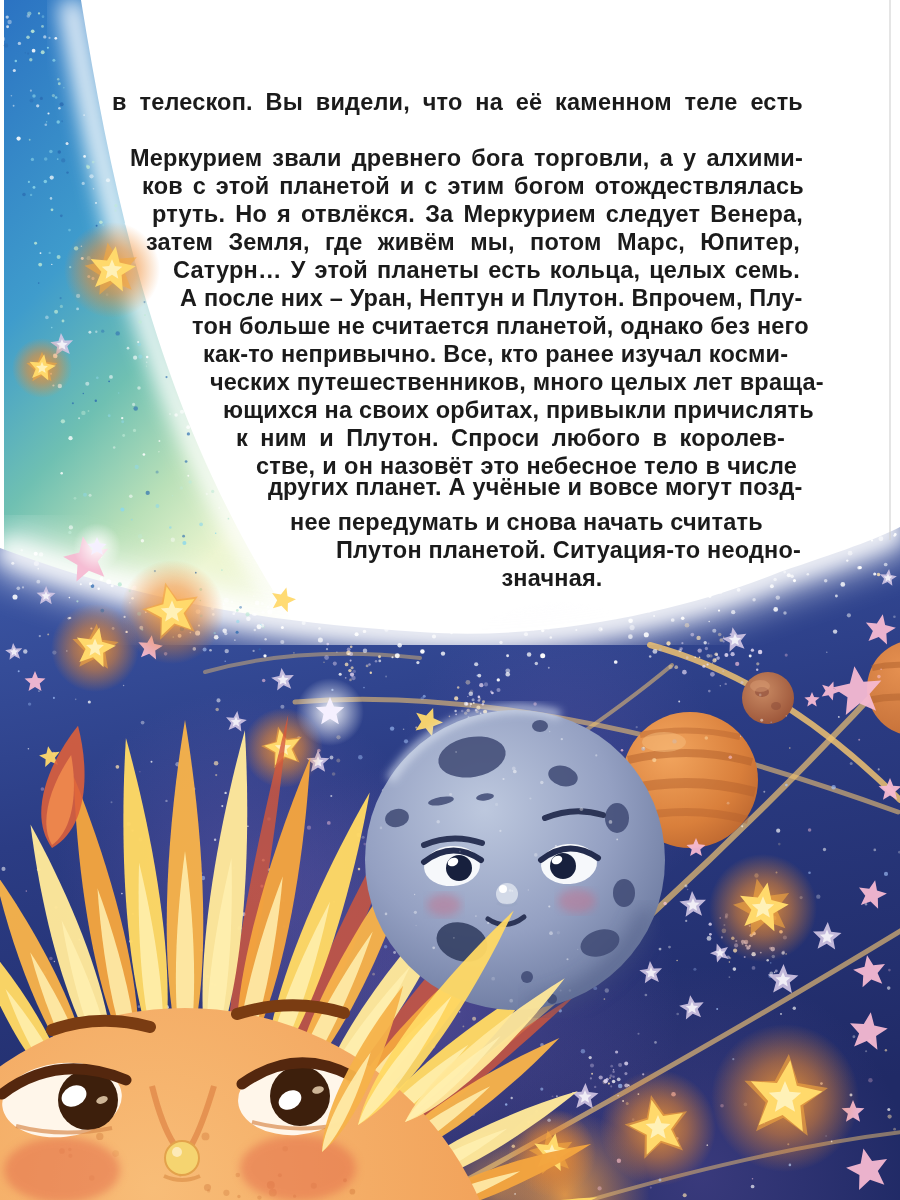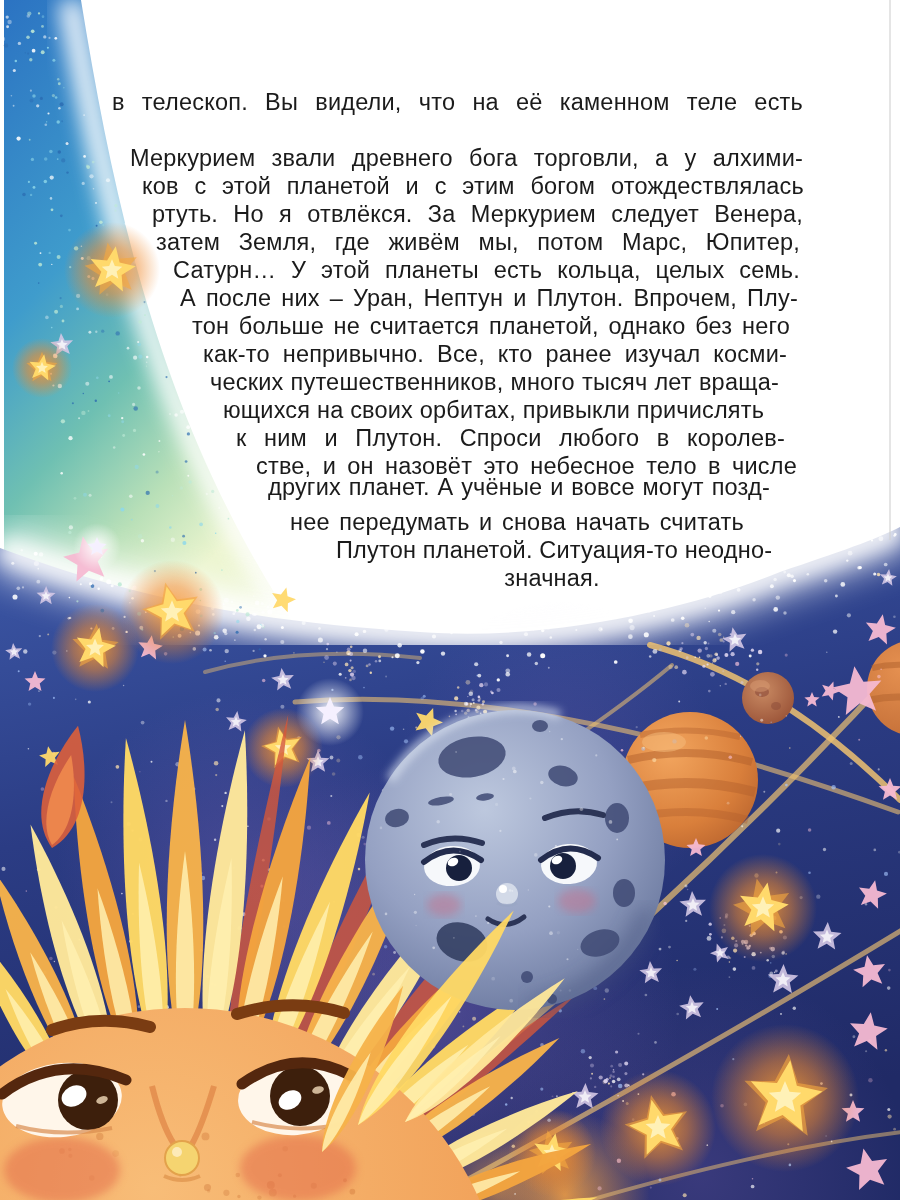--- a/index.html
+++ b/index.html
@@ -1,20 +1,20 @@
 <!DOCTYPE html>
 <html><head>
 <meta charset="utf-8">
 <style>
   html,body{margin:0;padding:0;background:#e8e8e8;}
   .page{position:relative;width:900px;height:1200px;margin:0 auto;background:#ffffff;overflow:hidden;}
   #art{position:absolute;inset:0;width:900px;height:1200px;display:block;}
   .text-block{position:absolute;inset:0;z-index:5;pointer-events:none;}
   .tl{position:absolute;height:28px;font-family:"Liberation Sans",sans-serif;font-size:23.5px;line-height:28px;
-      font-weight:400;color:#1b1b1b;letter-spacing:0.2px;text-align:justify;text-align-last:justify;white-space:nowrap;}
+      font-weight:700;color:#1b1b1b;letter-spacing:0.2px;text-align:justify;text-align-last:justify;white-space:nowrap;}
   .tl.last{text-align:center;text-align-last:auto;}
 </style>
 </head>
 <body>
 
 <div class="page">
 
 <svg id="art" viewBox="0 0 900 1200" xmlns="http://www.w3.org/2000/svg">
   <defs>
     <path id="starP" d="M0,-1 L0.264,-0.363 L0.951,-0.309 L0.428,0.139 L0.588,0.809 L0,0.45 L-0.588,0.809 L-0.428,0.139 L-0.951,-0.309 L-0.264,-0.363 Z"></path>
@@ -1339,26 +1339,26 @@
       </g>
 
   <rect x="889" y="0" width="2" height="540" fill="#cfcfcf" opacity="0.55"></rect>
 </svg>
 
 <div class="text-block">
   <div class="tl" style="top:88px;left:112px;right:97px">в телескоп. Вы видели, что на её каменном теле есть</div>
   <div class="tl" style="top:144px;left:130px;right:97px">Меркурием звали древнего бога торговли, а у алхими-</div>
   <div class="tl" style="top:172px;left:142px;right:96px">ков с этой планетой и с этим богом отождествлялась</div>
   <div class="tl" style="top:200px;left:152px;right:97px">ртуть. Но я отвлёкся. За Меркурием следует Венера,</div>
-  <div class="tl" style="top:228px;left:156px;right:100px">затем Земля, где живём мы, потом Марс, Юпитер,</div>
+  <div class="tl" style="top:228px;left:146px;right:100px">затем Земля, где живём мы, потом Марс, Юпитер,</div>
   <div class="tl" style="top:256px;left:173px;right:100px">Сатурн… У этой планеты есть кольца, целых семь.</div>
   <div class="tl" style="top:284px;left:180px;right:102px">А после них – Уран, Нептун и Плутон. Впрочем, Плу-</div>
   <div class="tl" style="top:312px;left:192px;right:110px">тон больше не считается планетой, однако без него</div>
   <div class="tl" style="top:340px;left:203px;right:113px">как-то непривычно. Все, кто ранее изучал косми-</div>
-  <div class="tl" style="top:368px;left:210px;right:121px">ческих путешественников, много тысяч лет враща-</div>
+  <div class="tl" style="top:368px;left:210px;right:121px">ческих путешественников, много целых лет враща-</div>
   <div class="tl" style="top:396px;left:223px;right:136px">ющихся на своих орбитах, привыкли причислять</div>
   <div class="tl" style="top:424px;left:236px;right:115px">к ним и Плутон. Спроси любого в королев-</div>
   <div class="tl" style="top:452px;left:256px;right:103px">стве, и он назовёт это небесное тело в числе</div>
   <div class="tl" style="top:473px;left:268px;right:130px">других планет. А учёные и вовсе могут позд-</div>
   <div class="tl" style="top:508px;left:290px;right:156px">нее передумать и снова начать считать</div>
   <div class="tl" style="top:536px;left:336px;right:143px">Плутон планетой. Ситуация-то неодно-</div>
   <div class="tl last" style="top:564px;left:404px;right:200px">значная.</div>
 </div>
 
 </div>

